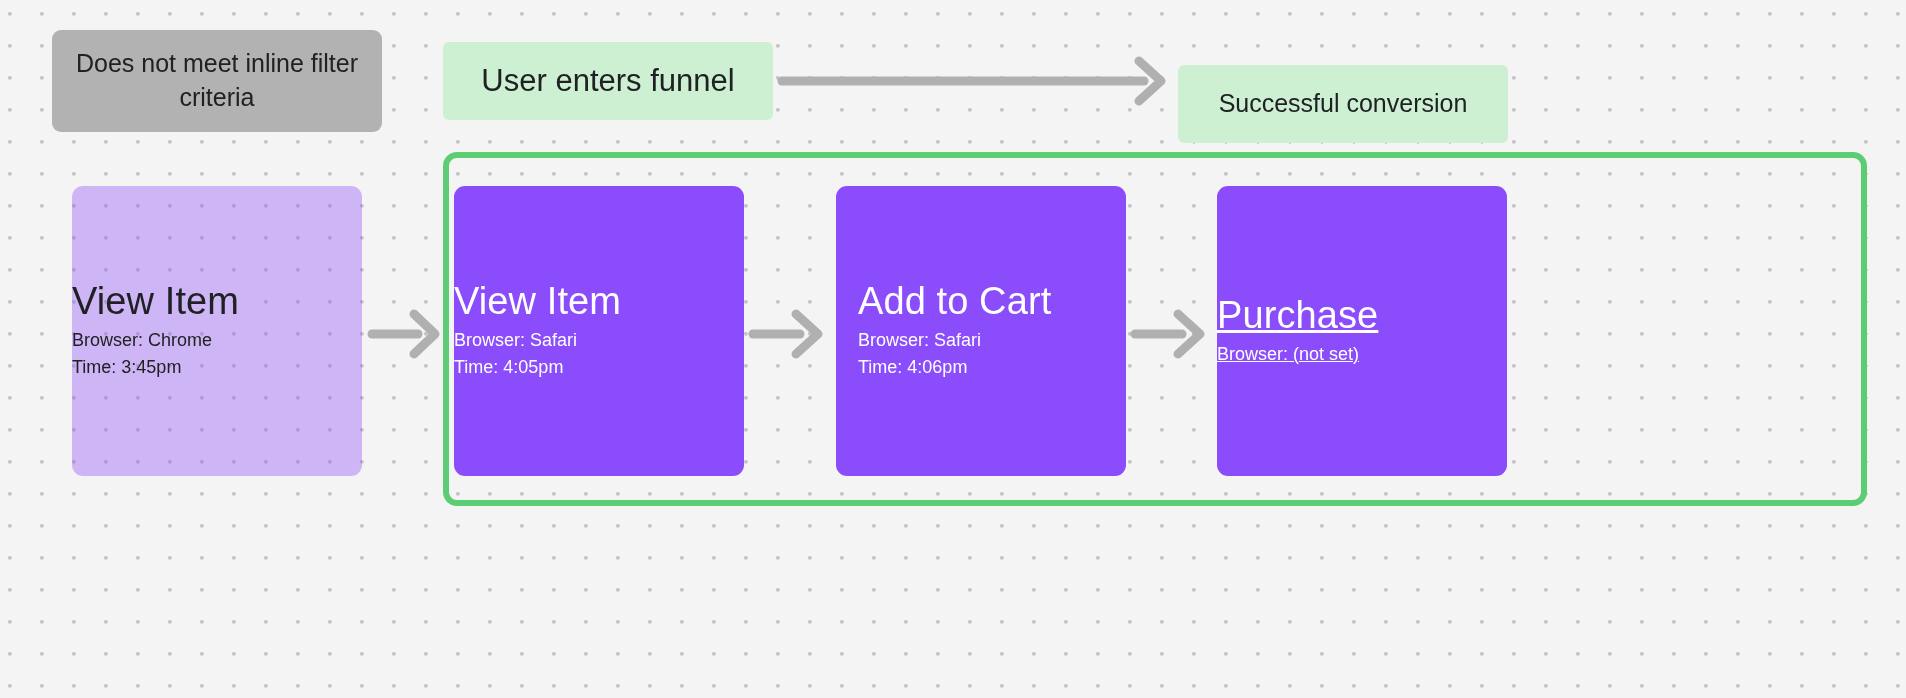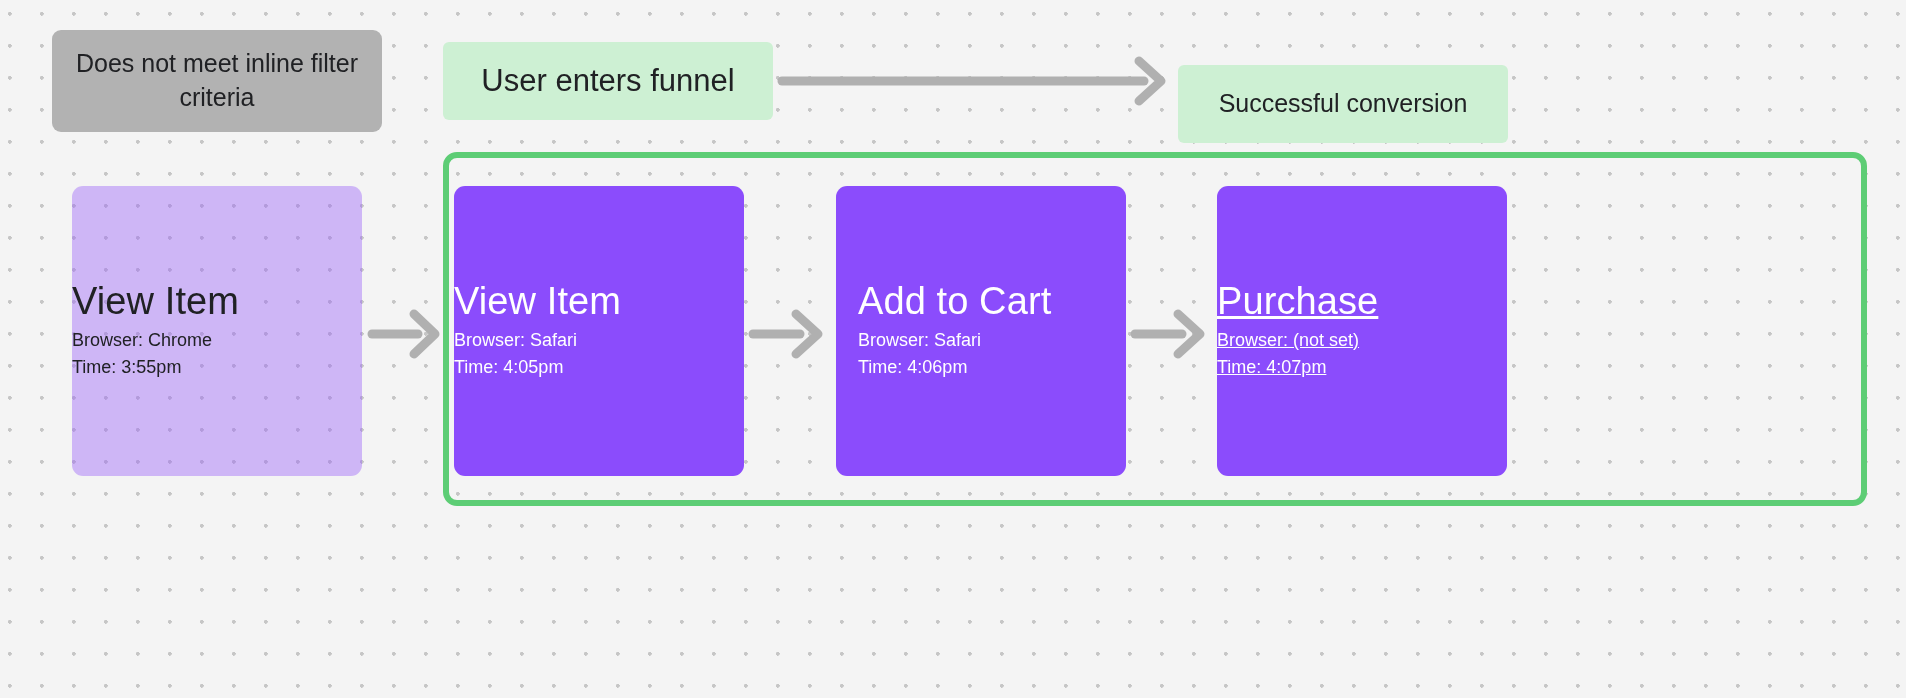--- a/index.html
+++ b/index.html
@@ -162,21 +162,21 @@
     </svg>
   </div>
 
   <div class="legend-chip legend-green-2">
     <span>Successful conversion</span>
   </div>
 
   <div class="event-card card-excluded">
     <div class="card-title">View Item</div>
     <div class="card-line">Browser: Chrome</div>
-    <div class="card-line">Time: 3:55pm</div>
+    <div class="card-line">Time: 3:45pm</div>
   </div>
 
   <div class="arrow arrow-a">
     <svg width="76" height="56" viewBox="0 0 76 56" fill="none">
       <path d="M4 28 H50" stroke="#b0b0b0" stroke-width="9" stroke-linecap="round"></path>
       <path d="M46 8 L67 28 L46 48" stroke="#b0b0b0" stroke-width="9" stroke-linecap="round" stroke-linejoin="round" fill="none"></path>
     </svg>
   </div>
 
   <div id="funnel-container"></div>
@@ -203,16 +203,15 @@
   <div class="arrow arrow-c">
     <svg width="80" height="56" viewBox="0 0 80 56" fill="none">
       <path d="M5 28 H52" stroke="#b0b0b0" stroke-width="9" stroke-linecap="round"></path>
       <path d="M48 8 L70 28 L48 48" stroke="#b0b0b0" stroke-width="9" stroke-linecap="round" stroke-linejoin="round" fill="none"></path>
     </svg>
   </div>
 
   <div class="event-card card-included card-step-3">
     <div class="card-title">Purchase</div>
     <div class="card-line">Browser: (not set)</div>
-    <div class="card-line">Time: 4:07pm</div>
   </div>
 
 </div>
 
 </body></html>

